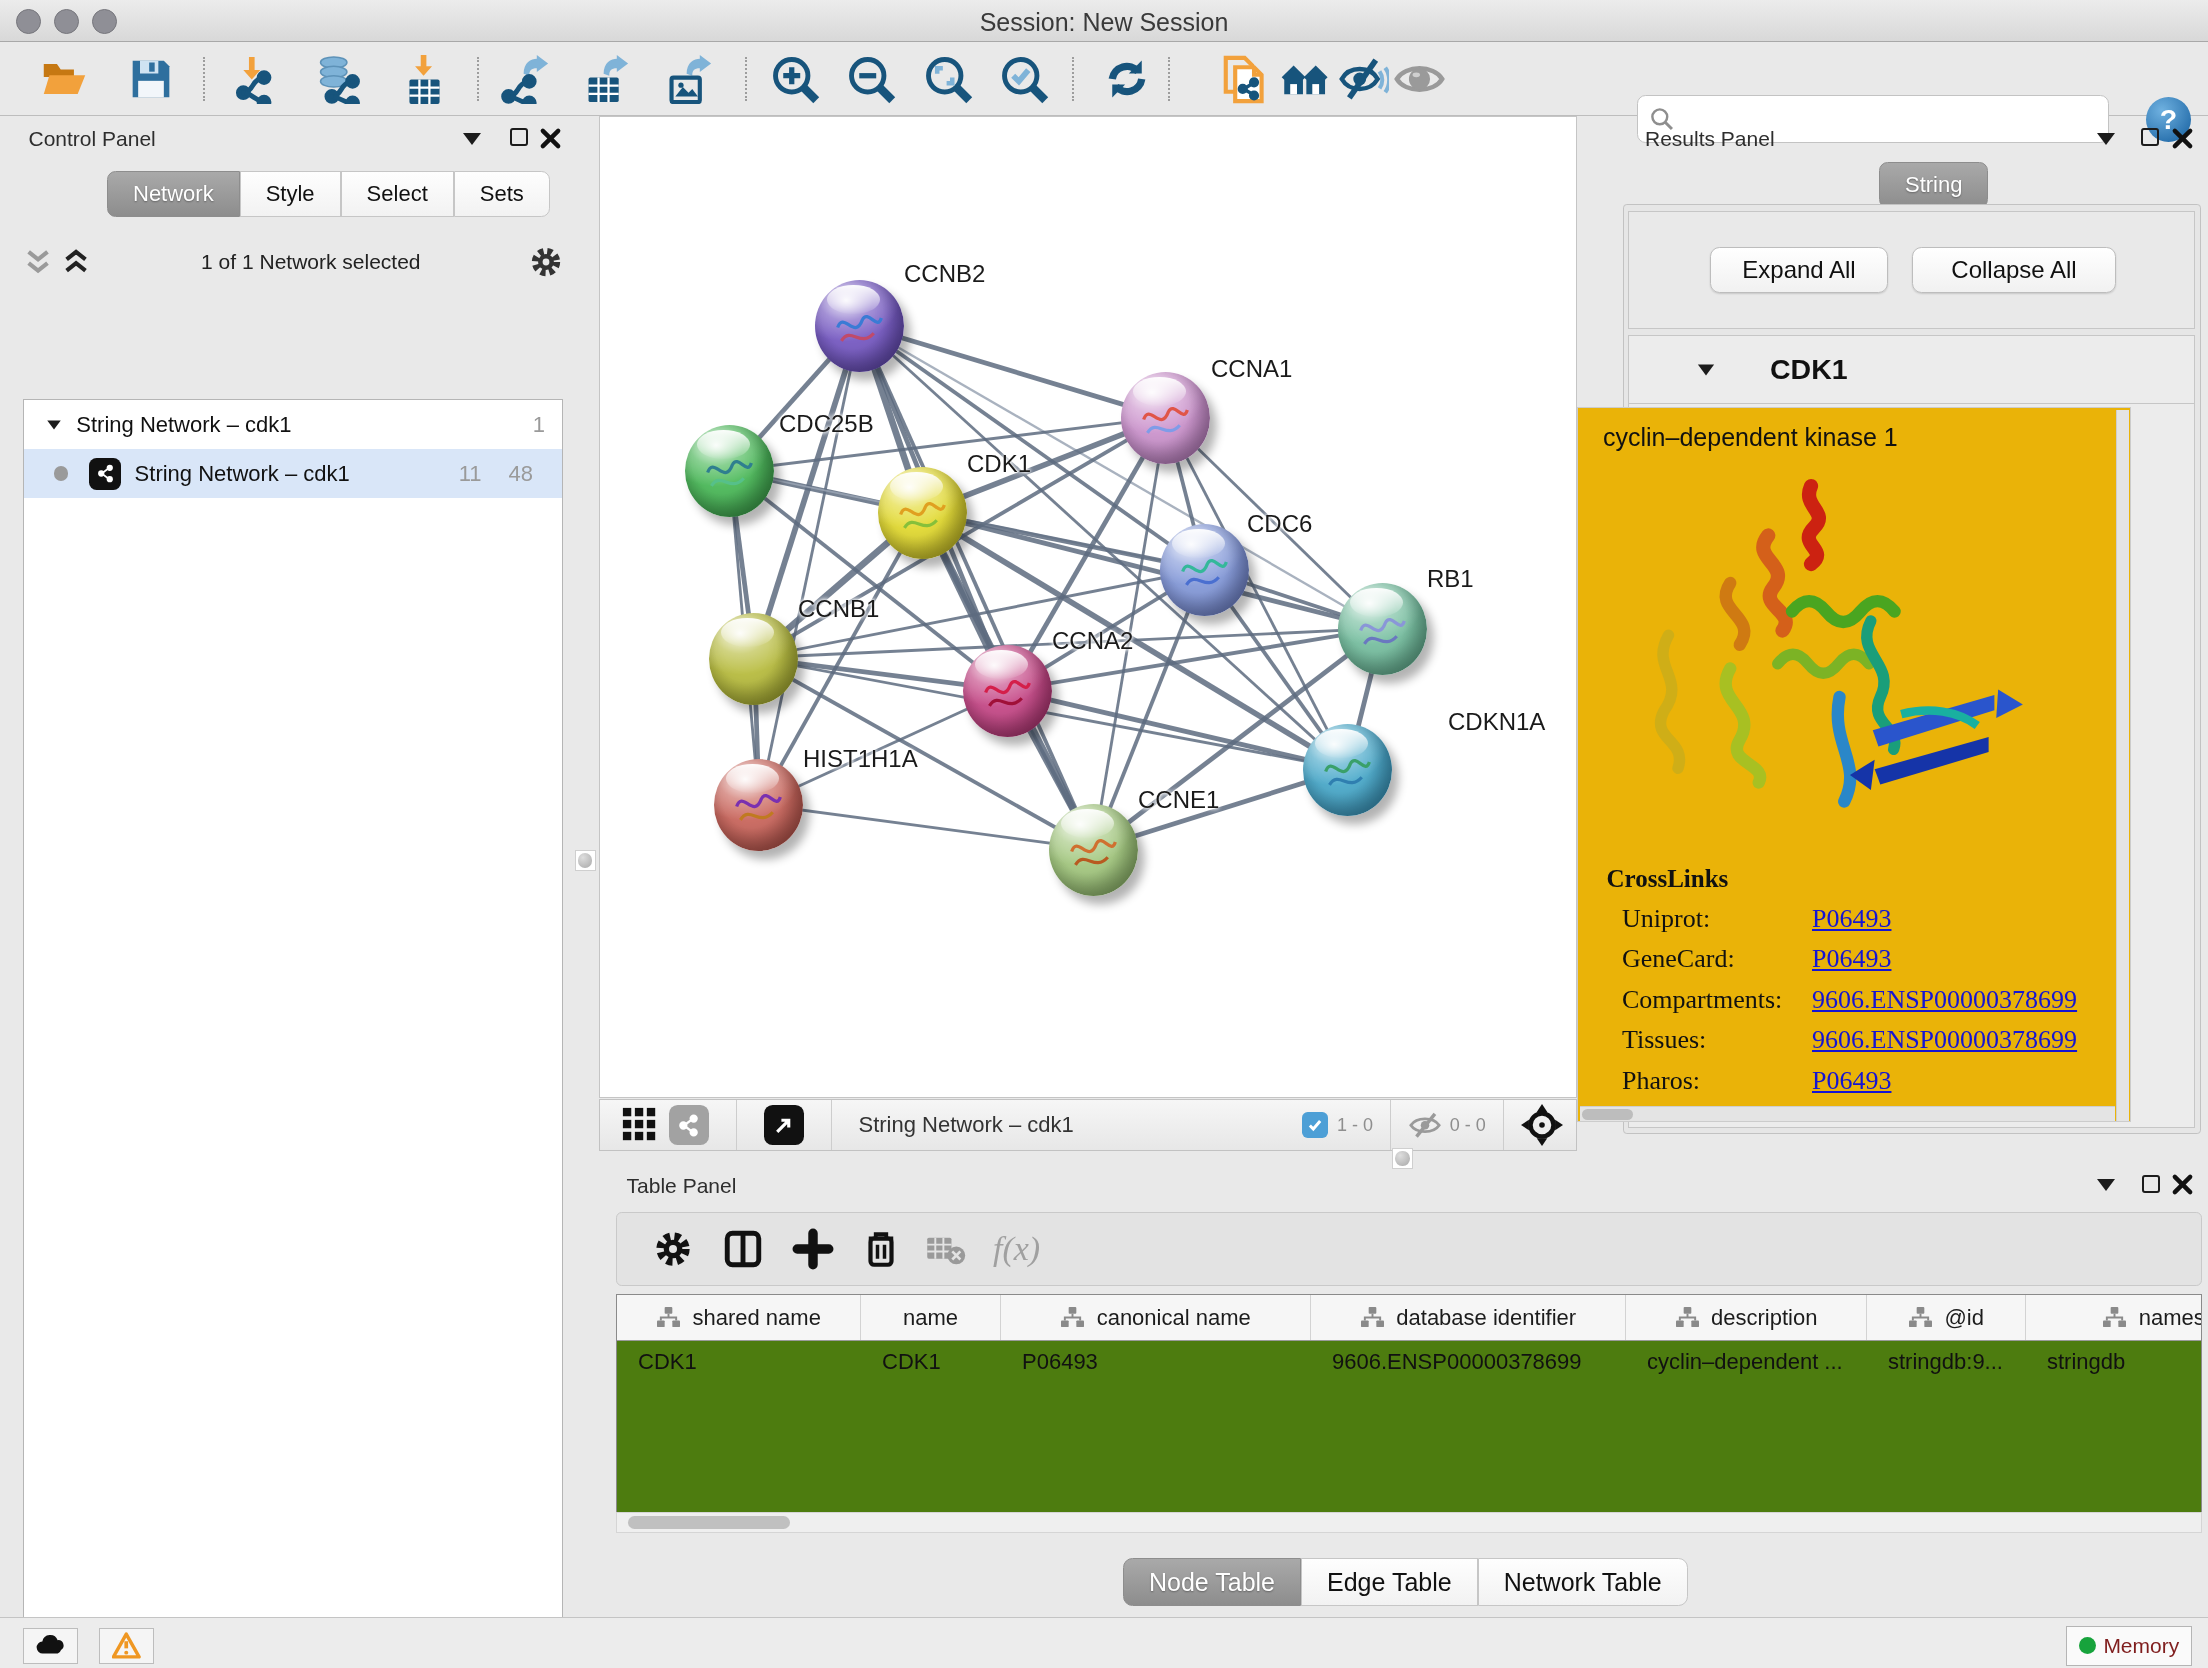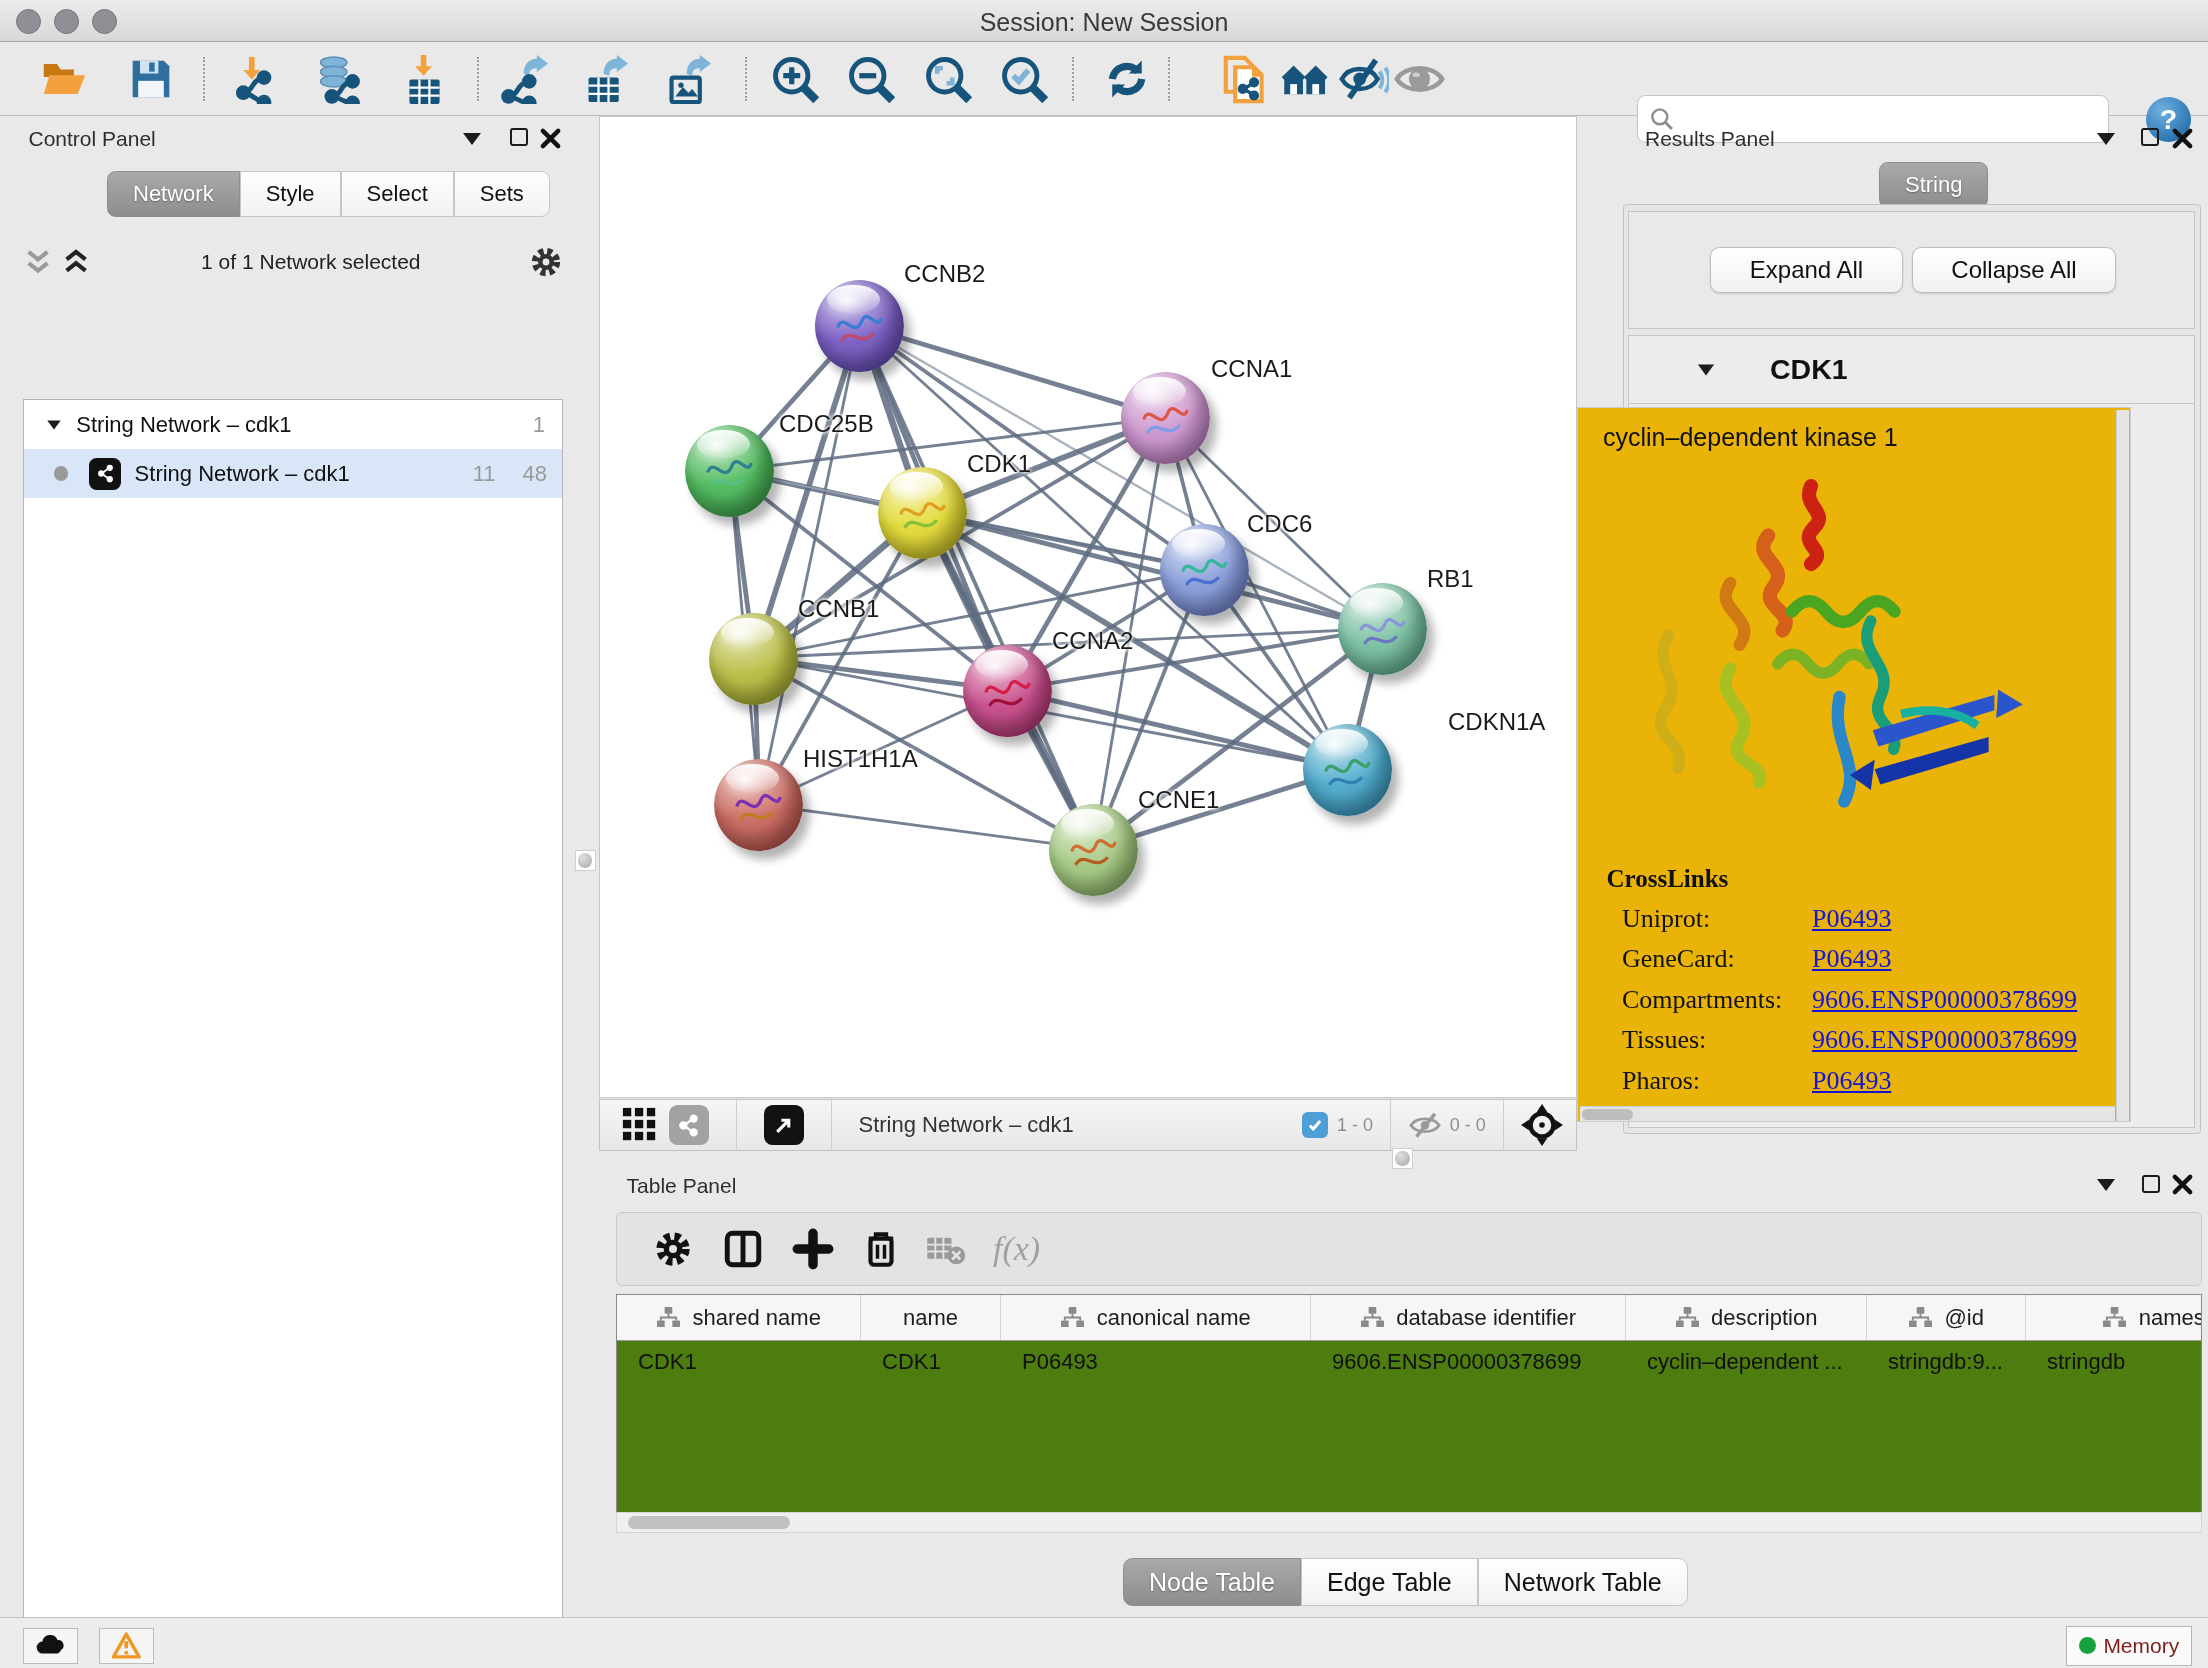--- a/index.html
+++ b/index.html
@@ -323,21 +323,21 @@
             <g stroke="#fff" stroke-width="1.8" fill="#fff">
               <path d="M14 4 L6 10 L14 16" fill="none"></path>
               <circle cx="14.5" cy="4" r="2.4"></circle>
               <circle cx="5.5" cy="10" r="2.4"></circle>
               <circle cx="14.5" cy="16" r="2.4"></circle>
             </g>
           </svg>
       </div>
       <span>String Network – cdk1</span>
       <span class="badge" style="margin-left:auto;">11</span>
-      <span class="badge" style="margin:0 15px 0 27px;">48</span>
+      <span class="badge" style="margin:0 29px 0 27px;">48</span>
     </div>
   </div>
 </div>
 
 <div class="abs" style="left:571px;top:116px;width:28.5px;height:1501px;">
   <div class="split-handle abs" style="left:3.8px;top:734px;">
       <div class="split-dot"></div>
     </div>
 </div>
 
@@ -542,21 +542,21 @@
   <div class="abs" style="left:40px;top:11.4px;"><span class="ptitle">Results Panel</span></div>
   <div class="abs ptri" style="left:492px;top:17px;"></div>
   <div class="abs psquare" style="left:536px;top:12.4px;"></div>
   <svg class="abs" style="left:566px;top:10.5px;" width="23" height="23" viewBox="0 0 24 24">
       <path d="M4 4 L20 20 M20 4 L4 20" stroke="#111" stroke-width="4.6" stroke-linecap="round"></path>
     </svg>
   <div class="tab active abs" style="left:274px;top:46px;border-radius:8.6px;">String</div>
 </div>
 <div class="abs rp-box"></div>
 <div class="abs rp-btnbox"></div>
-<div class="abs rp-btn" style="left:1710px;top:247px;width:193px;">Expand All</div>
+<div class="abs rp-btn" style="left:1710px;top:247px;width:178px;">Expand All</div>
 <div class="abs rp-btn" style="left:1912px;top:247px;width:204px;">Collapse All</div>
 <div class="abs rp-main">
   <div style="display:flex;align-items:center;height:68px;border-bottom:1px solid #c6c6c6;">
     <div class="ptri" style="margin:0 55px 0 68px;transform:scale(.9);"></div>
     <span style="font-size:28.5px;font-weight:bold;color:#111;">CDK1</span>
   </div>
 </div>
 <div class="abs rp-inner">
   <div style="font-size:25px;color:#111;padding:15px 0 0 25px;">cyclin–dependent kinase 1</div>
   <svg width="409" height="380" viewBox="0 0 430 400" style="margin:17px 0 0 38px;">

